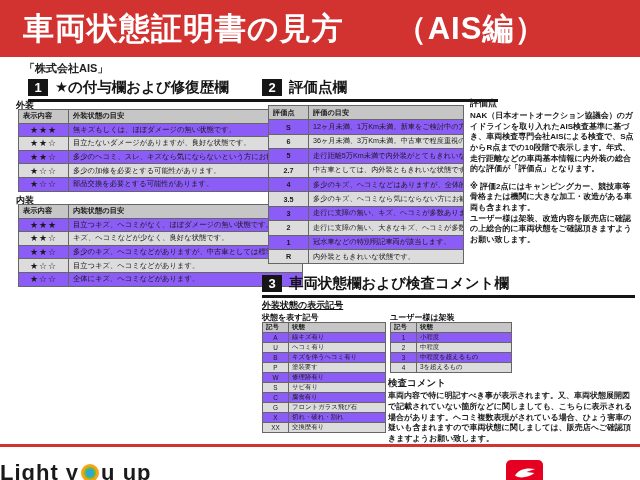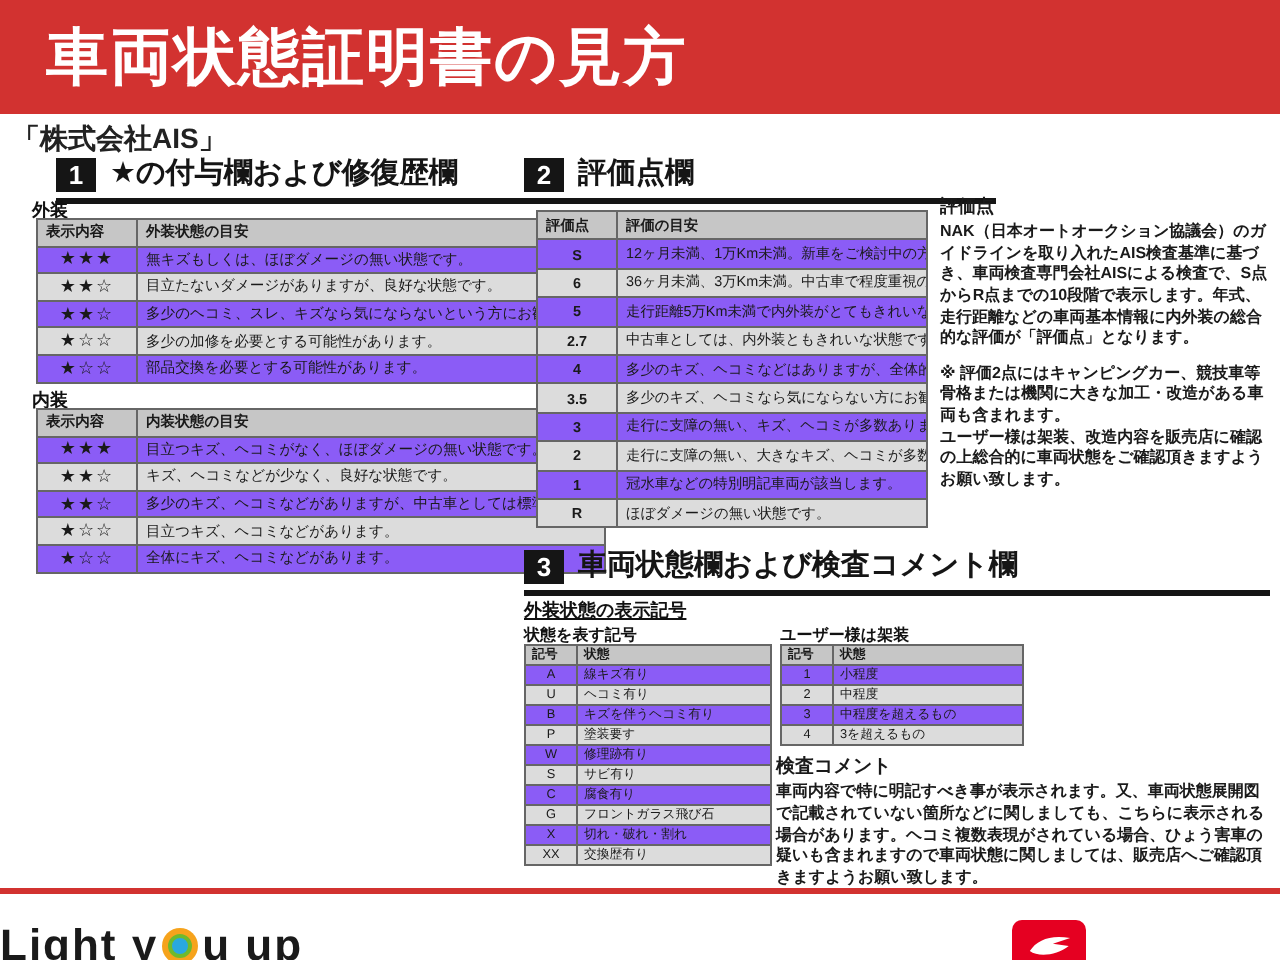--- a/index.html
+++ b/index.html
@@ -10,21 +10,21 @@
   }
   *{margin:0;padding:0;box-sizing:border-box;}
   html,body{width:640px;height:480px;}
   body{font-family:"Liberation Sans","DejaVu Sans",sans-serif;background:#fff;color:#1a1a1a;overflow:hidden;}
   .page{position:relative;width:640px;height:480px;background:#fff;}
 
   
   .banner{position:absolute;left:0;top:0;width:640px;height:57px;background:var(--banner-red);
           display:flex;align-items:center;padding-left:23px;gap:52px;}
   .banner span{color:#fff;font-size:31px;font-weight:800;line-height:1;letter-spacing:1px;}
-  .company{position:absolute;left:6px;top:61px;font-size:14px;font-weight:bold;color:#222;}
+  .company{position:absolute;left:24px;top:61px;font-size:11px;font-weight:bold;color:#222;}
 
   
   .sec-head{position:absolute;display:flex;align-items:flex-end;gap:7px;
             border-bottom:3px solid #151515;padding-bottom:3px;}
   .num{background:#151515;color:#fff;font-weight:bold;font-size:13px;width:20px;height:17px;
        display:flex;align-items:center;justify-content:center;flex:0 0 auto;}
   .sec-title{font-size:14.5px;font-weight:800;color:#151515;line-height:1.1;white-space:nowrap;}
   #sec1-head{left:28px;top:79px;width:281px;}
   #sec2-head{left:262px;top:79px;width:236px;}
   #sec3-head{left:262px;top:275px;width:373px;}
@@ -78,20 +78,21 @@
               display:flex;align-items:center;justify-content:center;}
   .brand-name{font-size:17px;font-weight:400;color:var(--brand-red);letter-spacing:0.5px;margin-top:35px;}
 </style>
 </head>
 <body>
 
 <div class="page">
 
   <div class="banner">
     <span>車両状態証明書の見方</span>
+    <span>（AIS編）</span>
   </div>
   <div class="company">「株式会社AIS」</div>
 
   <div class="sec-head" id="sec1-head">
     <span class="num">1</span>
     <span class="sec-title">★の付与欄および修復歴欄</span>
   </div>
 
   <div class="mini-label" style="left:16px;top:99px;">外装</div>
   <table class="t-star" id="t-exterior">
@@ -213,21 +214,21 @@
       <tr>
           <td class="c1">2</td>
           <td>走行に支障の無い、大きなキズ、ヘコミが多数あります。</td>
         </tr>
       <tr>
           <td class="c1">1</td>
           <td>冠水車などの特別明記車両が該当します。</td>
         </tr>
       <tr>
           <td class="c1">R</td>
-          <td>ほぼダメージの無い状態です。</td>
+          <td>内外装ともきれいな状態です。</td>
         </tr>
     </tbody>
   </table>
 
   <div class="aside">
     <h3>評価点</h3>
     <p>NAK（日本オートオークション協議会）のガイドラインを取り入れたAIS検査基準に基づき、車両検査専門会社AISによる検査で、S点からR点までの10段階で表示します。年式、走行距離などの車両基本情報に内外装の総合的な評価が「評価点」となります。</p>
     <p class="note">※ 評価2点にはキャンピングカー、競技車等骨格または機関に大きな加工・改造がある車両も含まれます。
 ユーザー様は架装、改造内容を販売店に確認の上総合的に車両状態をご確認頂きますようお願い致します。</p>
   </div>

